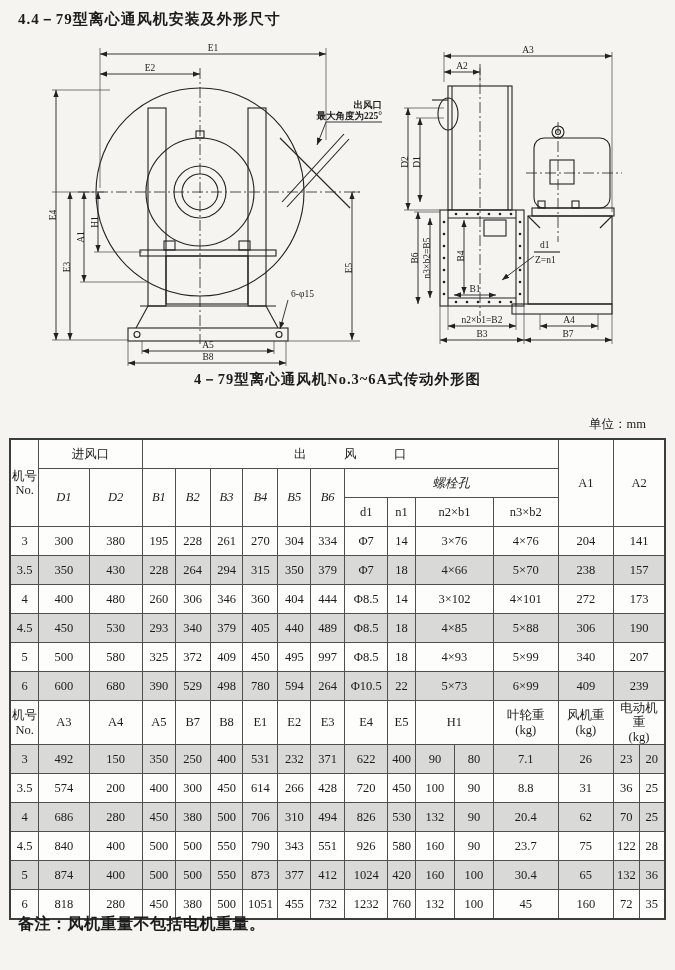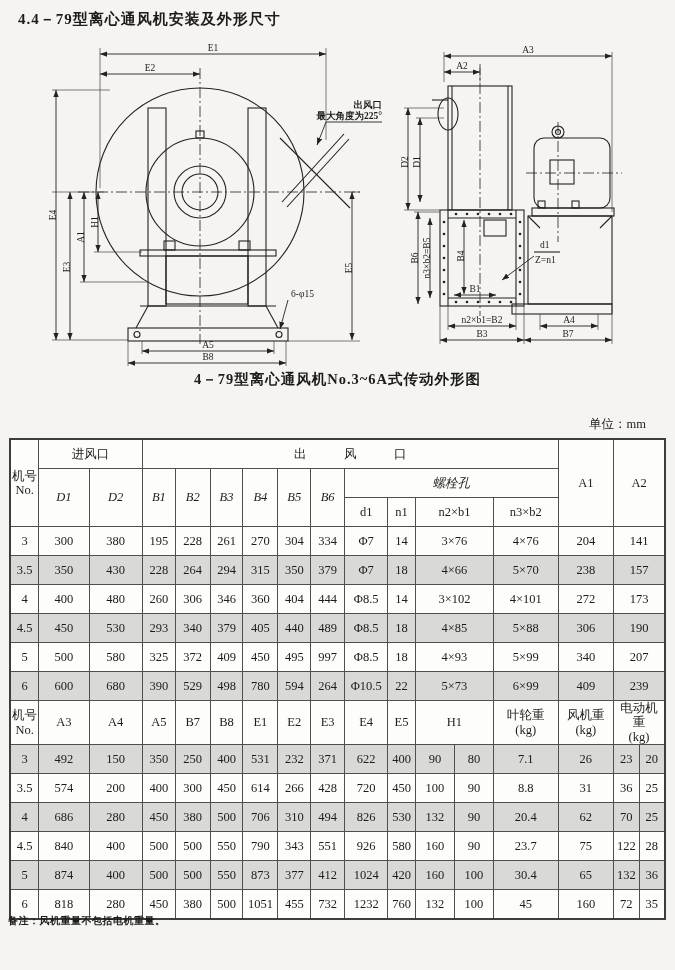--- a/index.html
+++ b/index.html
@@ -43,22 +43,22 @@
   }
   table.dim-table{border:2px solid #3d3d3d;}
   td.hd{background:#d9d9d8;}
   tr.shaded td{background:#d9d9d8;}
   .pre{white-space:pre-line;}
   .hrow1 td{height:25px;margin-top:28px;}
   .hrow2 td{height:21px;font-style:italic;}
   .hrow3 td{height:23px;}
   .hrow4 td{height:48px;}
   .note{
-    position:absolute;left:8px;top:914px;
-    font-size:10px;font-weight:bold;letter-spacing:.5px;
+    position:absolute;left:18px;top:914px;
+    font-size:16px;font-weight:bold;letter-spacing:.5px;
   }
 </style>
 </head>
 <body>
 
 <div class="page">
 
   <div class="doc-title">4.4－79型离心通风机安装及外形尺寸</div>
 
   <svg class="dwg" style="left:30px;top:42px;" width="358" height="326" viewBox="0 0 358 326">

